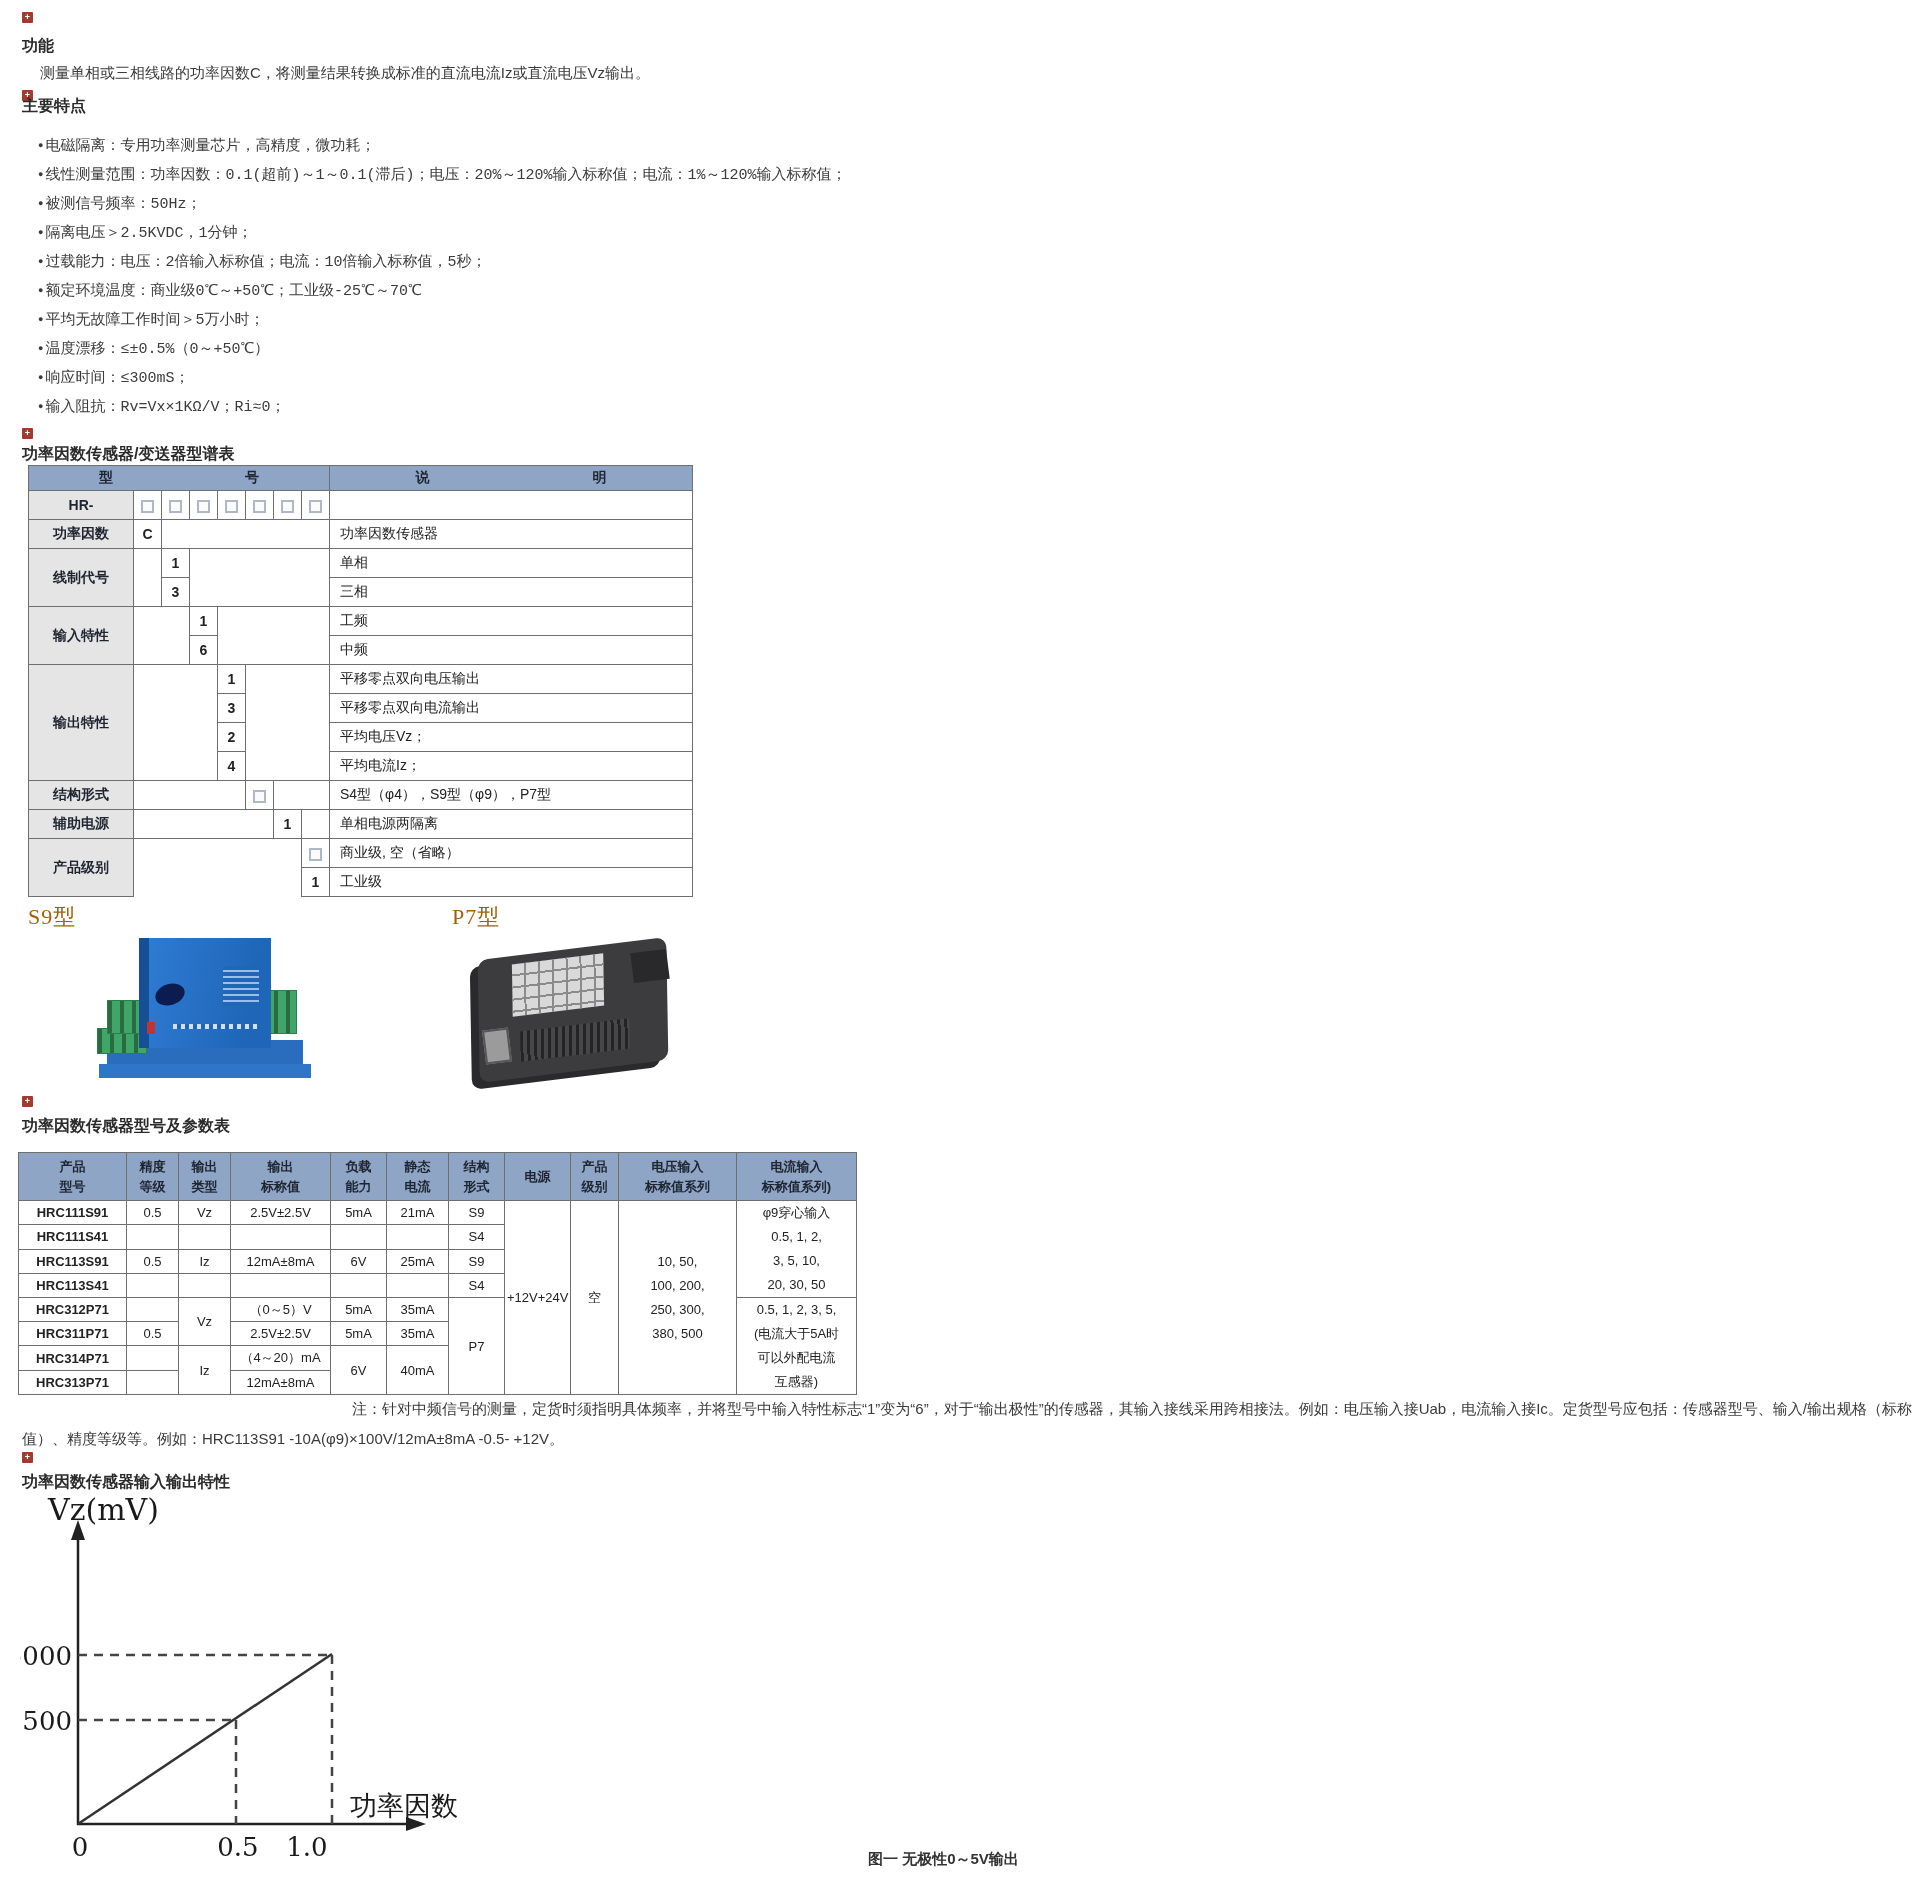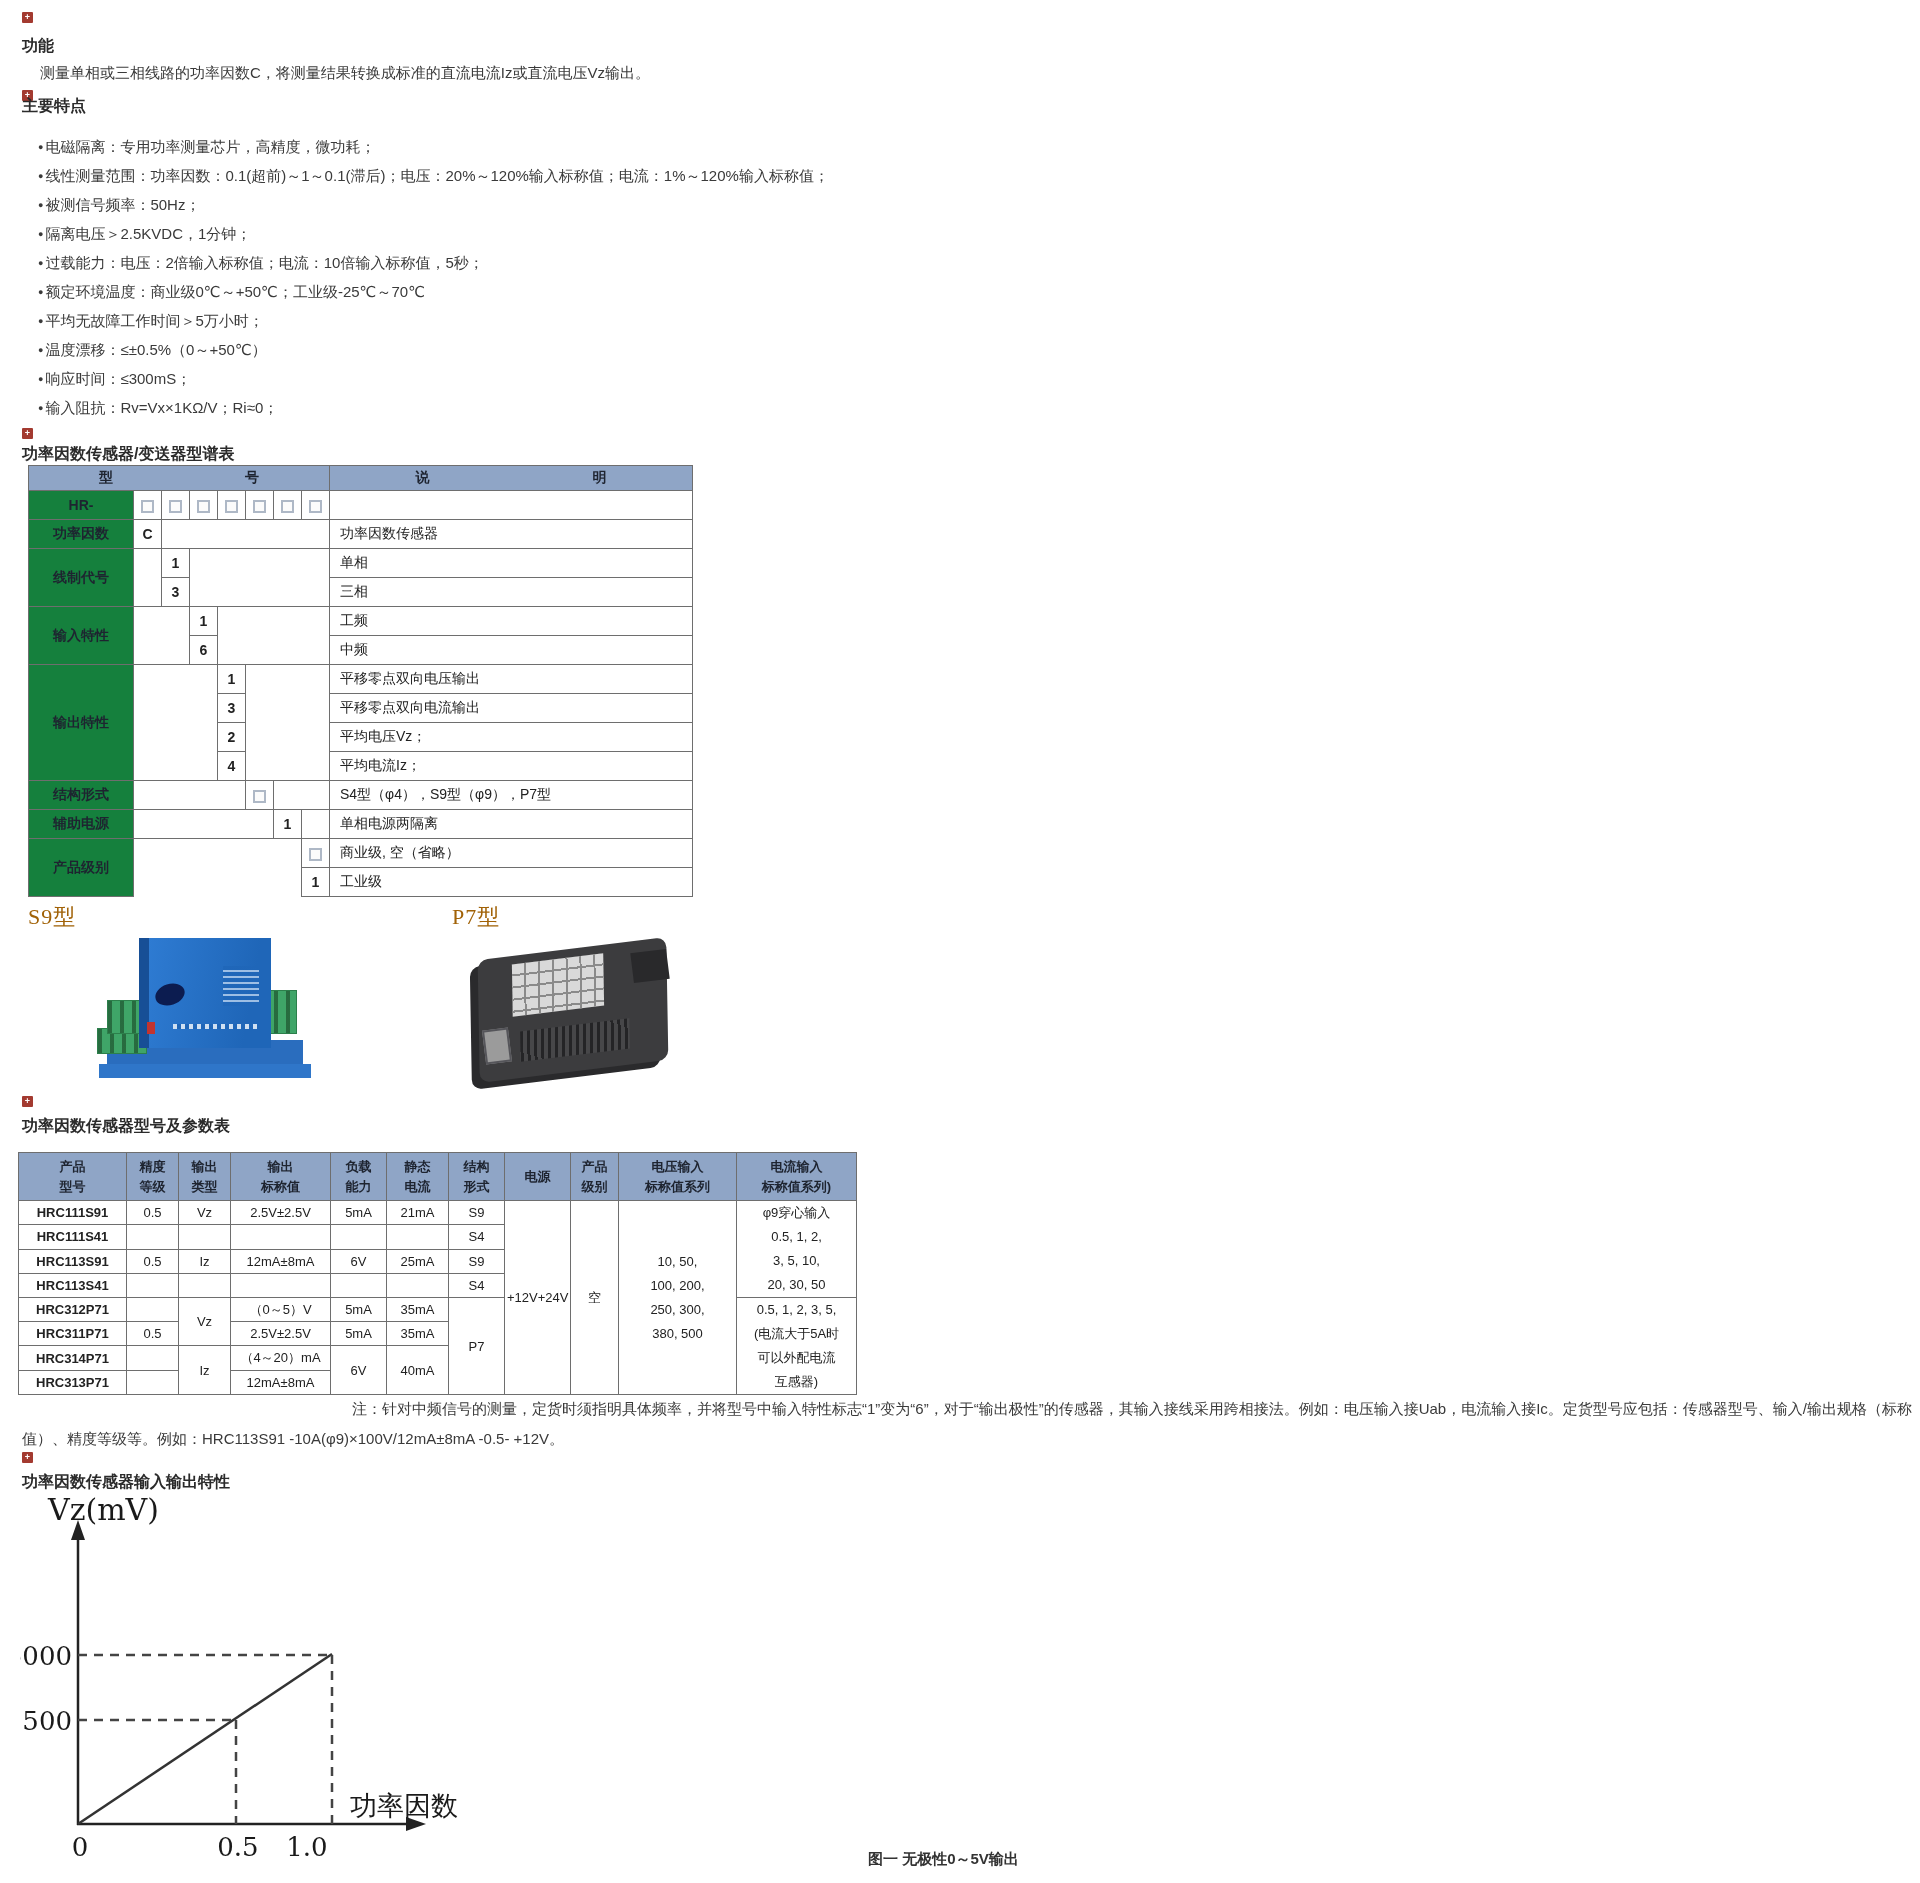--- a/index.html
+++ b/index.html
@@ -9,29 +9,29 @@
     font-family:"Liberation Sans","DejaVu Sans",sans-serif; color:#333; overflow:hidden;
   }
   .anchor {
     position:absolute; left:22px; width:11px; height:11px; background:#a33a30;
     color:#fff; font-size:9px; line-height:11px; text-align:center; font-weight:bold;
     border-radius:1px;
   }
   .sec-h { position:absolute; left:22px; font-size:16px; font-weight:bold; color:#2b2b2b; }
   .body-p { position:absolute; left:40px; font-size:15px; color:#3a3a3a; }
   ul.features { position:absolute; left:38px; top:132px; list-style:none; }
-  ul.features li { height:29px; line-height:29px; font-size:15px; color:#3a3a3a; white-space:nowrap; }
+  ul.features li { height:29px; line-height:29px; font-size:15px; color:#3a3a3a; white-space:nowrap;font-family:Liberation Mono, monospace; }
   ul.features li::before { content:"●"; font-size:9px; vertical-align:2px; margin-right:2px; color:#3a3a3a; }
 
   
   table.t1 { position:absolute; left:28px; top:465px; width:664px; border-collapse:collapse;
              font-size:14px; table-layout:fixed; color:#222; }
   table.t1 td { border:1px solid #6e6e6e; height:29px; padding:0 4px; vertical-align:middle; }
   table.t1 tr.hd td { height:25px; background:#8fa5c6; font-weight:bold; color:#1e2430; }
-  table.t1 td.lbl { background:#15803d; text-align:center; font-weight:600; color:#1e2430; }
+  table.t1 td.lbl { background:#e5e5e5; text-align:center; font-weight:600; color:#1e2430; }
   table.t1 td.code { text-align:center; font-weight:bold; padding:0; }
   table.t1 td.sp { border-top:none; border-bottom:none; border-left:none; border-right:none; }
   table.t1 tr.gb td { border-top:1px solid #6e6e6e; }
   table.t1 td.desc { text-align:left; padding-left:10px; }
   .hsplit { display:flex; justify-content:space-around; font-weight:bold; }
   .cbx { display:inline-block; width:13px; height:13px; border:2px solid #aeb8c6; background:#fbfbfb; vertical-align:middle; }
 
   
   table.t2 { position:absolute; left:18px; top:1152px; width:838px; border-collapse:collapse;
              font-size:13px; table-layout:fixed; color:#222; }

